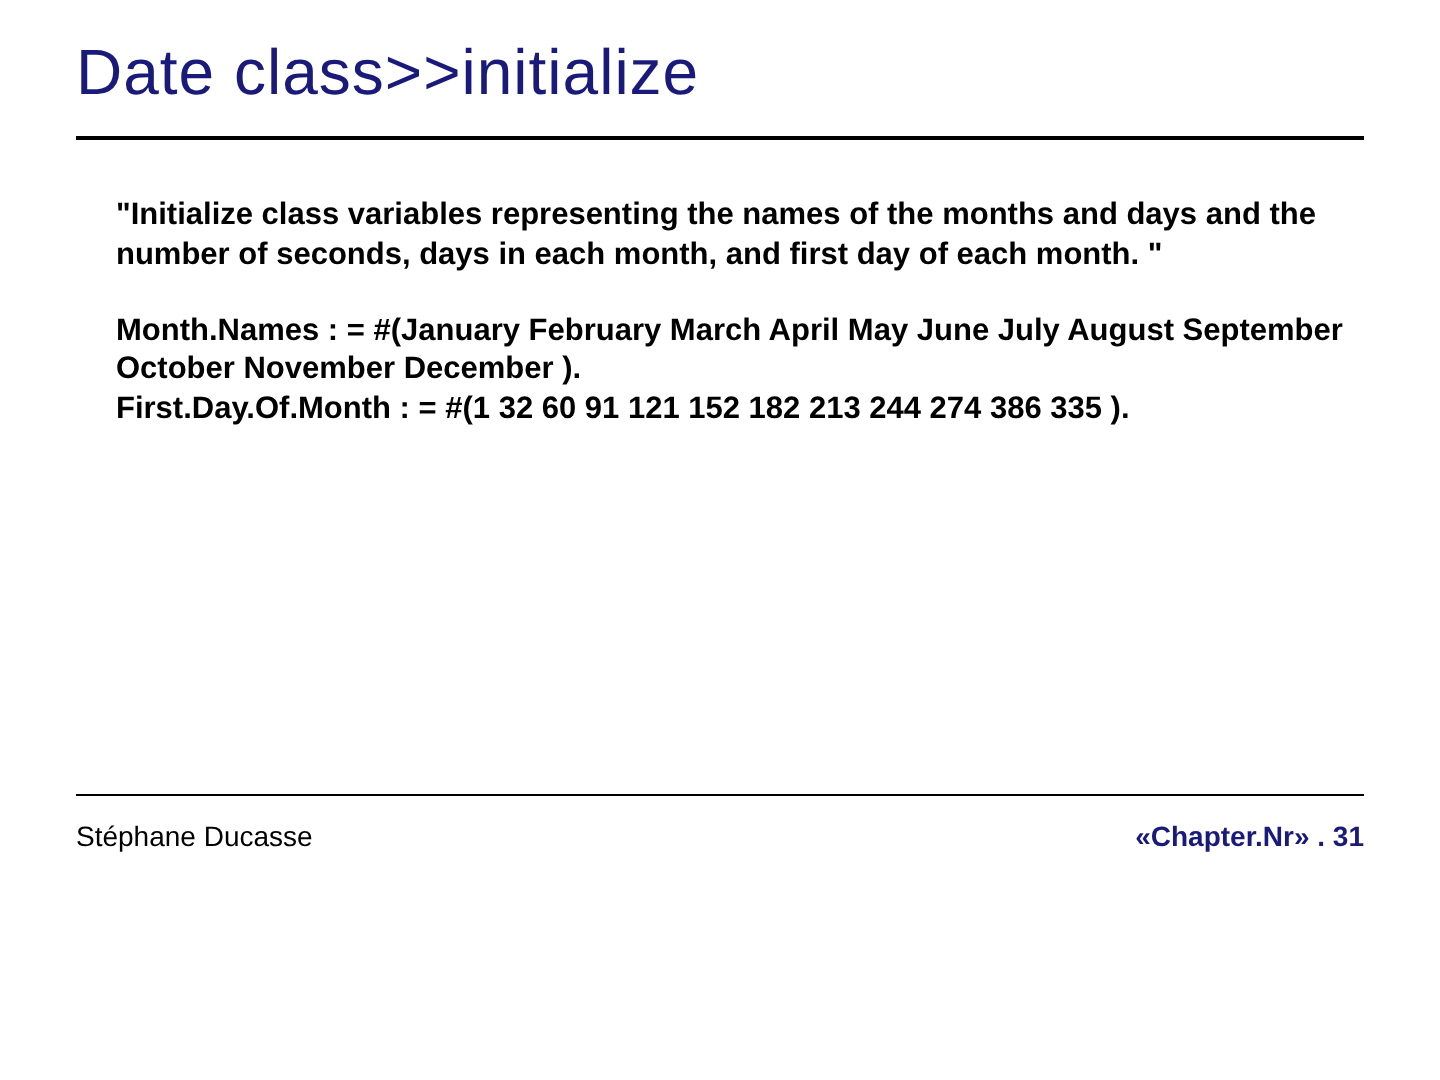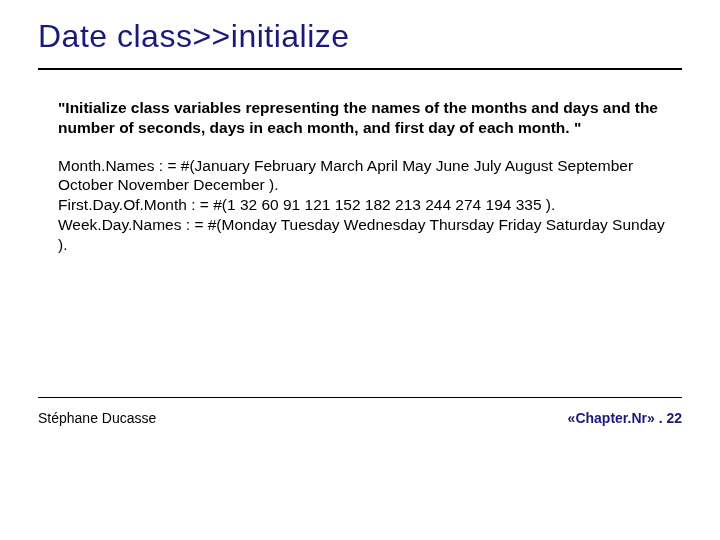--- a/index.html
+++ b/index.html
@@ -42,21 +42,21 @@
     top: 98px;
     font-size: 15.5px;
     line-height: 1.28;
     color: #000;
   }
   .comment {
     font-weight: bold;
     margin-bottom: 18px;
   }
   .code {
-    font-weight: normal;
+    font-weight: bold;
   }
   .code .line {
     display: block;
   }
   .footer-rule {
     position: absolute;
     left: 38px;
     right: 38px;
     bottom: 46px;
     height: 0;
@@ -83,22 +83,21 @@
 
 <div class="slide">
 
   <div class="title">Date class&gt;&gt;initialize</div>
   <div class="title-rule"></div>
 
   <div class="body">
     <div class="comment">"Initialize class variables representing the names of the months and days and the number of seconds, days in each month, and first day of each month. "</div>
     <div class="code">
       <span class="line">Month.Names  : = #(January February March April May June July August September October November December ).</span>
-      <span class="line">First.Day.Of.Month : = #(1 32 60 91 121 152 182 213 244 274 194 335 ).</span>
-      <span class="line">Week.Day.Names : = #(Monday Tuesday Wednesday Thursday Friday Saturday Sunday ).</span>
+      <span class="line">First.Day.Of.Month : = #(1 32 60 91 121 152 182 213 244 274 386 335 ).</span>
     </div>
   </div>
 
   <div class="footer-rule"></div>
   <div class="footer-left">Stéphane Ducasse</div>
-  <div class="footer-right">«Chapter.Nr» . 22</div>
+  <div class="footer-right">«Chapter.Nr» . 31</div>
 
 </div>
 
 </body></html>

